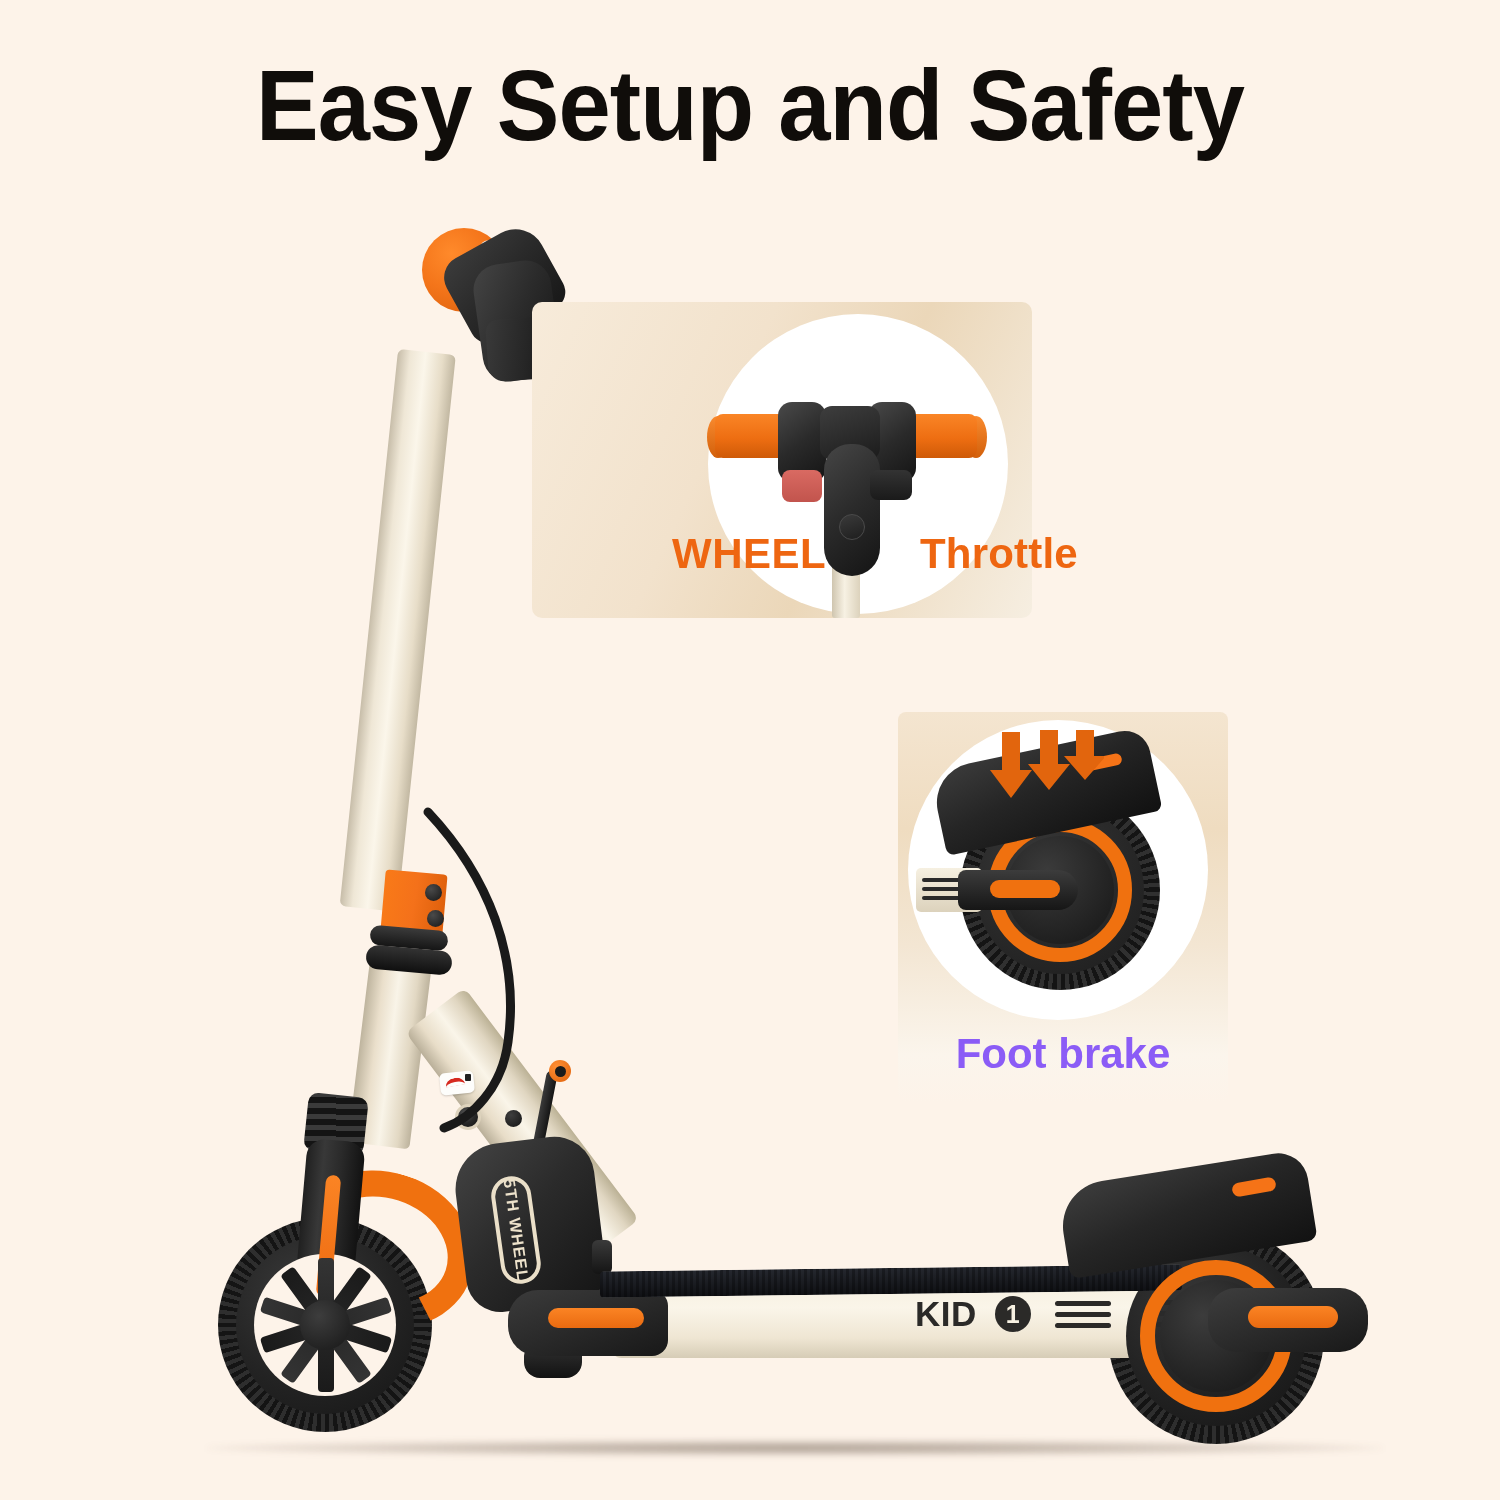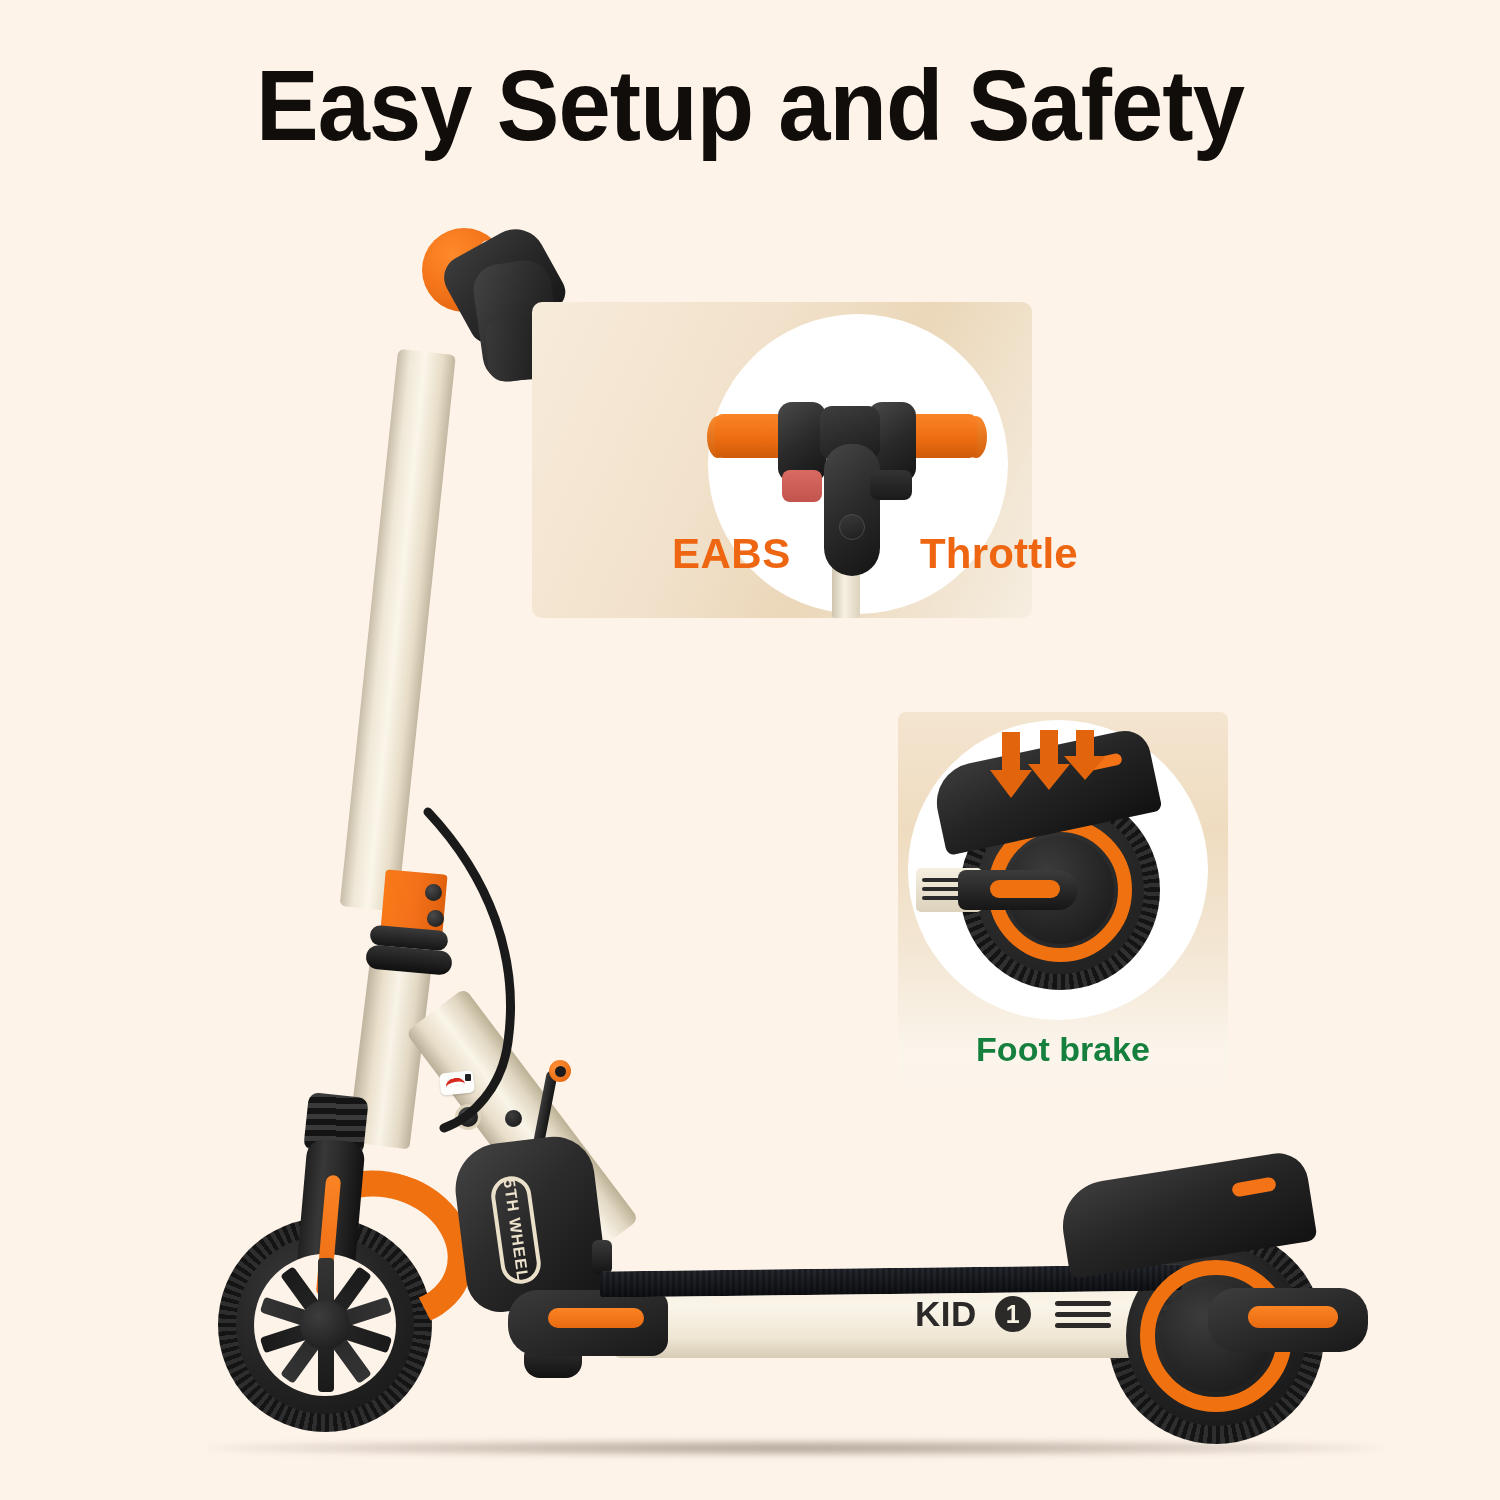--- a/index.html
+++ b/index.html
@@ -584,21 +584,21 @@
   }
   .c2-vent { position:absolute; left:24px; top:166px; display:flex; flex-direction:column; gap:5px; }
   .c2-vent i { display:block; width:48px; height:4px; background:#2a2a2a; border-radius:2px; }
   .c2-arrows {
     position:absolute; left:86px; top:18px;
     width:120px; height:72px;
   }
   .c2-label {
     position:absolute; left:10px; top:318px;
     width:310px; text-align:center;
-    font-size:34px; font-weight:bold; color:#15803d;
+    font-size:42px; font-weight:bold; color:#8b5cf6;
   }
 </style>
 </head>
 <body>
 
 <div id="stage">
 
   <div class="page-title">Easy Setup and Safety</div>
 
   <div class="scooter">
@@ -697,21 +697,21 @@
     <div class="c1-grip-endR"></div>
     <div class="c1-bar-right"></div>
     <div class="c1-housing-L"></div>
     <div class="c1-housing-R"></div>
     <div class="c1-center"></div>
     <div class="c1-stemhead"></div>
     <div class="c1-lever-L"></div>
     <div class="c1-lever-R"></div>
     <div class="c1-btn"></div>
 
-    <div class="c1-label-eabs">EABS</div>
+    <div class="c1-label-eabs">WHEEL</div>
     <div class="c1-label-throttle">Throttle</div>
   </div>
 
   <div class="callout2">
     <div class="callout2-bg"></div>
     <div class="callout2-circle"></div>
 
     <div class="c2-wheel"></div>
     <div class="c2-tire-in"></div>
     <div class="c2-ring"></div>

